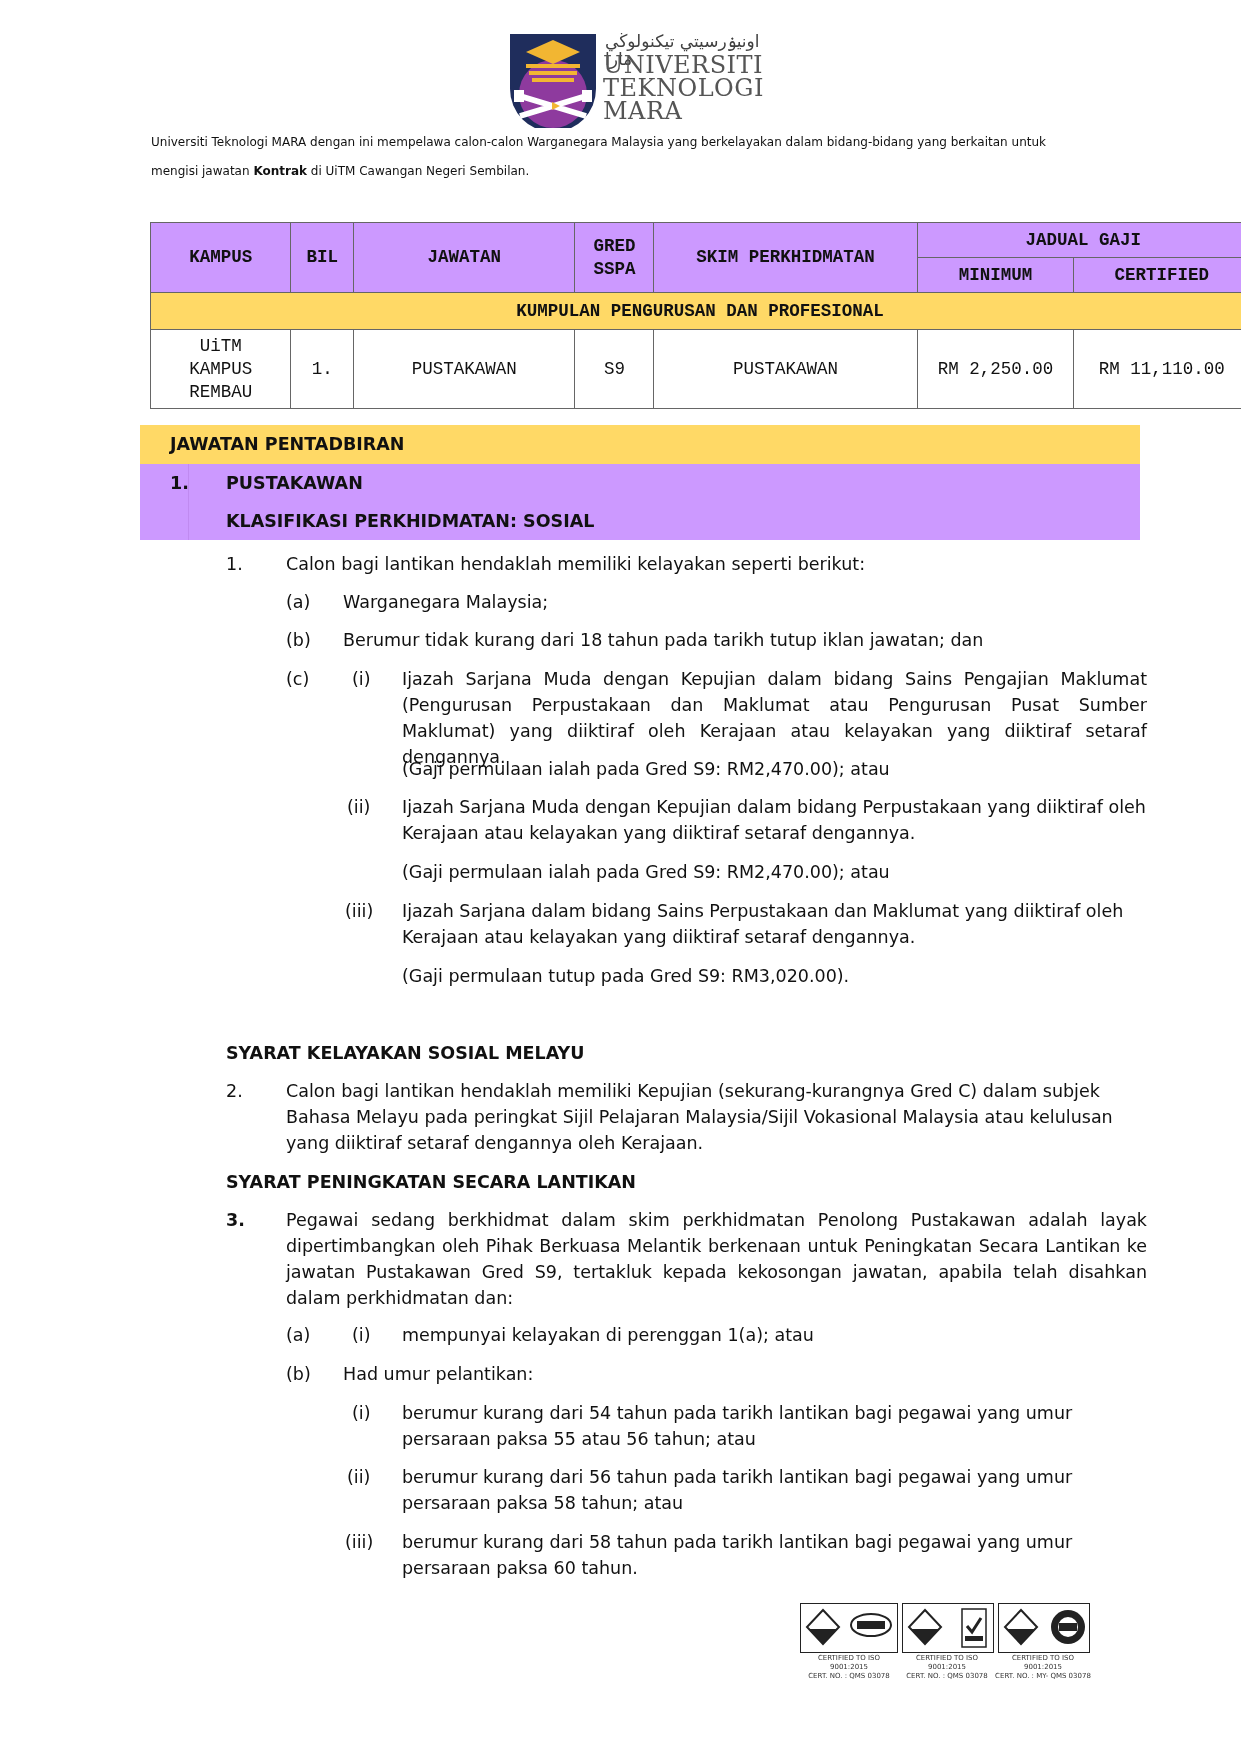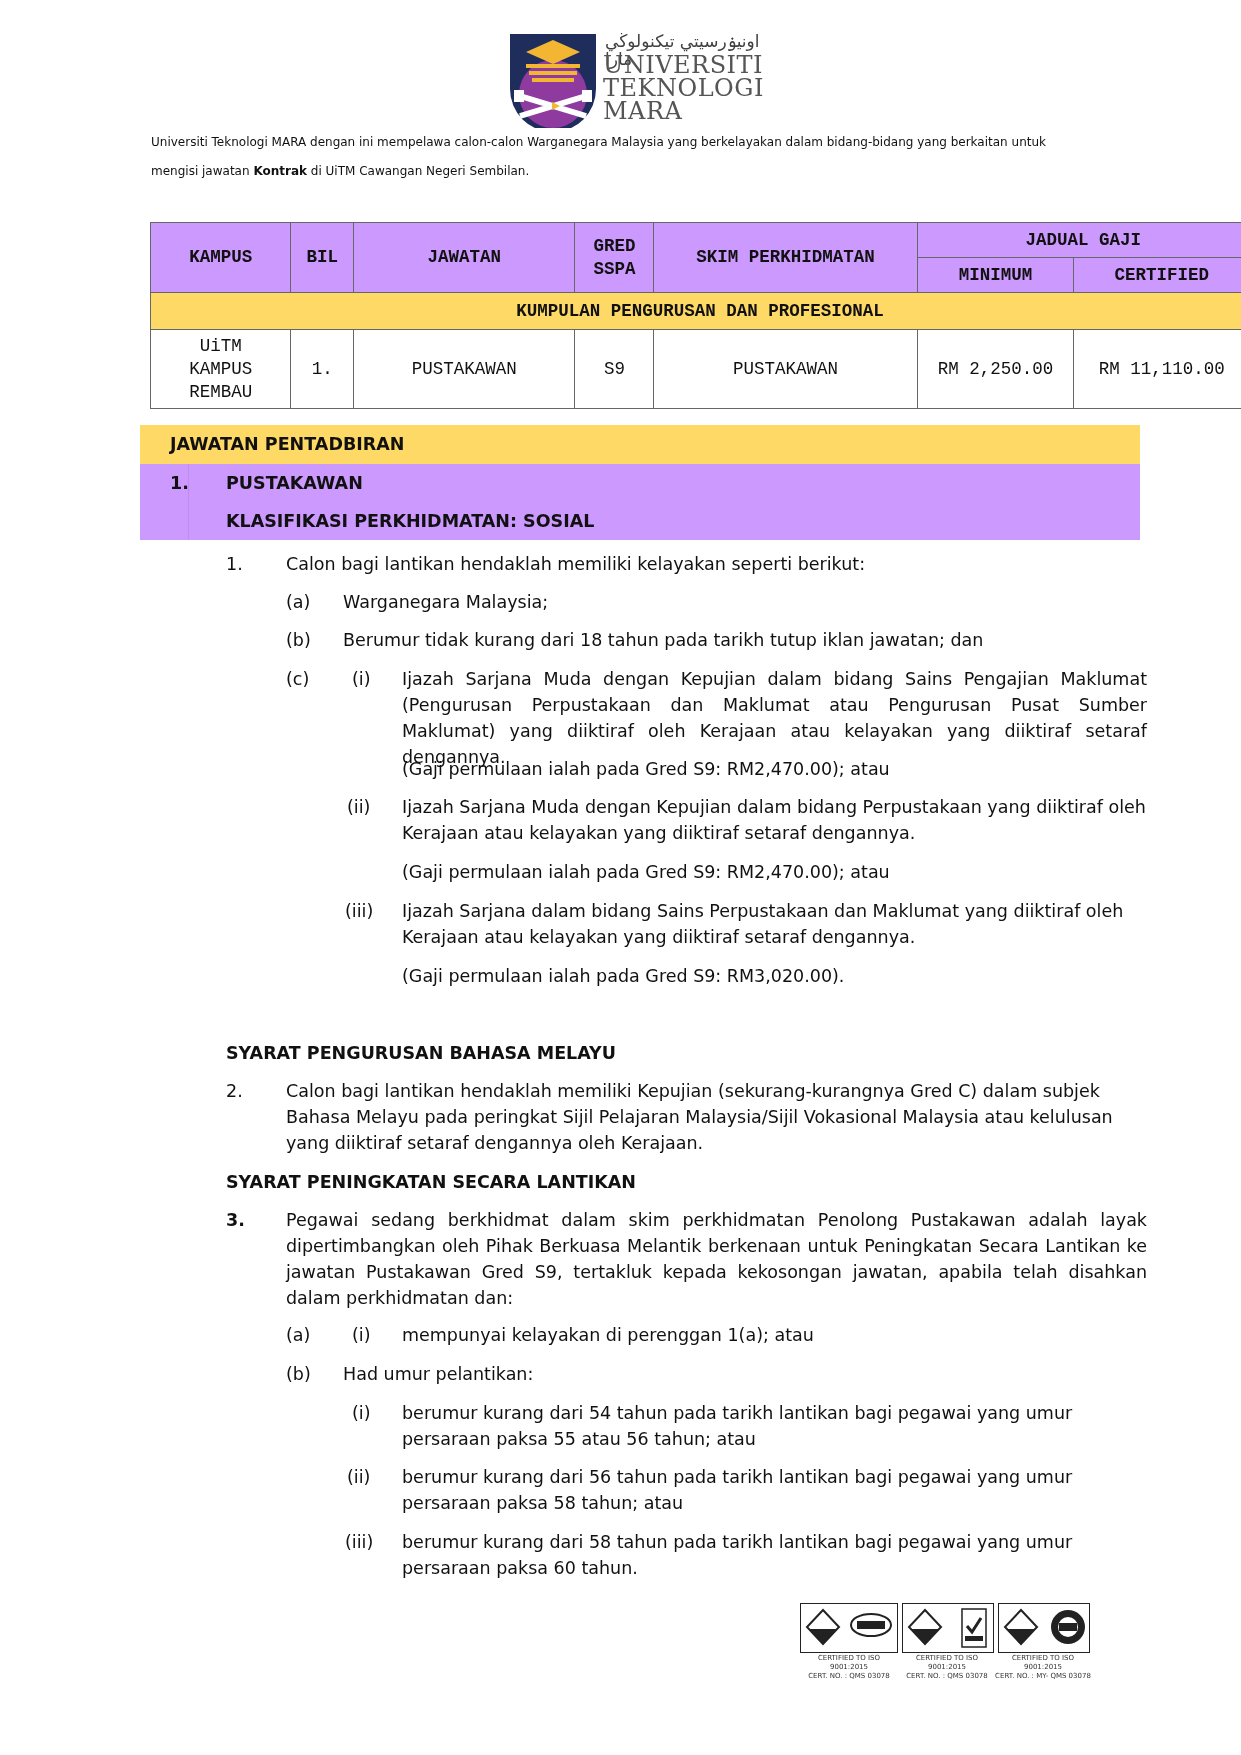--- a/index.html
+++ b/index.html
@@ -119,23 +119,23 @@
 <div class="abs t" style="left:333px;top:666px">(i)</div>
 <div class="abs t j" style="left:383px;top:666px;width:745px">Ijazah Sarjana Muda dengan Kepujian dalam bidang Sains Pengajian Maklumat (Pengurusan Perpustakaan dan Maklumat atau Pengurusan Pusat Sumber Maklumat) yang diiktiraf oleh Kerajaan atau kelayakan yang diiktiraf setaraf dengannya.</div>
 <div class="abs t" style="left:383px;top:756px">(Gaji permulaan ialah pada Gred S9: RM2,470.00); atau</div>
 
 <div class="abs t" style="left:328px;top:794px">(ii)</div>
 <div class="abs t" style="left:383px;top:794px;width:745px;white-space:normal">Ijazah Sarjana Muda dengan Kepujian dalam bidang Perpustakaan yang diiktiraf oleh Kerajaan atau kelayakan yang diiktiraf setaraf dengannya.</div>
 <div class="abs t" style="left:383px;top:859px">(Gaji permulaan ialah pada Gred S9: RM2,470.00); atau</div>
 
 <div class="abs t" style="left:326px;top:898px">(iii)</div>
 <div class="abs t" style="left:383px;top:898px;width:745px;white-space:normal">Ijazah Sarjana dalam bidang Sains Perpustakaan dan Maklumat yang diiktiraf oleh Kerajaan atau kelayakan yang diiktiraf setaraf dengannya.</div>
-<div class="abs t" style="left:383px;top:963px">(Gaji permulaan ialah pada Gred S9: RM3,020.00).</div>
-
-<div class="abs t b" style="left:207px;top:1040px">SYARAT PENGURUSAN BAHASA MELAYU</div>
+<div class="abs t" style="left:383px;top:963px">(Gaji permulaan tutup pada Gred S9: RM3,020.00).</div>
+
+<div class="abs t b" style="left:207px;top:1040px">SYARAT KELAYAKAN SOSIAL MELAYU</div>
 <div class="abs t" style="left:207px;top:1078px">2.</div>
 <div class="abs t" style="left:267px;top:1078px;width:870px;white-space:normal">Calon bagi lantikan hendaklah memiliki Kepujian (sekurang-kurangnya Gred C) dalam subjek Bahasa Melayu pada peringkat Sijil Pelajaran Malaysia/Sijil Vokasional Malaysia atau kelulusan yang diiktiraf setaraf dengannya oleh Kerajaan.</div>
 
 <div class="abs t b" style="left:207px;top:1169px">SYARAT PENINGKATAN SECARA LANTIKAN</div>
 <div class="abs t b" style="left:207px;top:1207px">3.</div>
 <div class="abs t j" style="left:267px;top:1207px;width:861px">Pegawai sedang berkhidmat dalam skim perkhidmatan Penolong Pustakawan adalah layak dipertimbangkan oleh Pihak Berkuasa Melantik berkenaan untuk Peningkatan Secara Lantikan ke jawatan Pustakawan Gred S9, tertakluk kepada kekosongan jawatan, apabila telah disahkan dalam perkhidmatan dan:</div>
 
 <div class="abs t" style="left:267px;top:1322px">(a)</div>
 <div class="abs t" style="left:333px;top:1322px">(i)</div>
 <div class="abs t" style="left:383px;top:1322px">mempunyai kelayakan di perenggan 1(a); atau</div>

